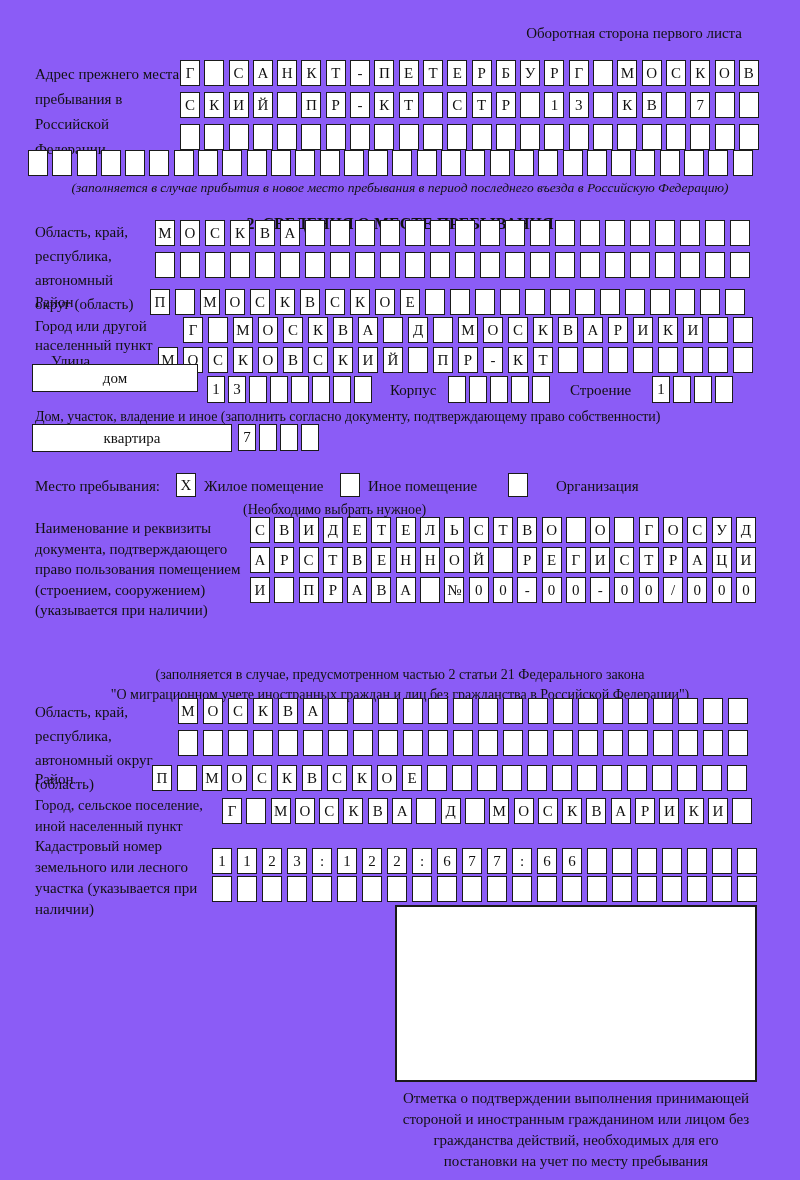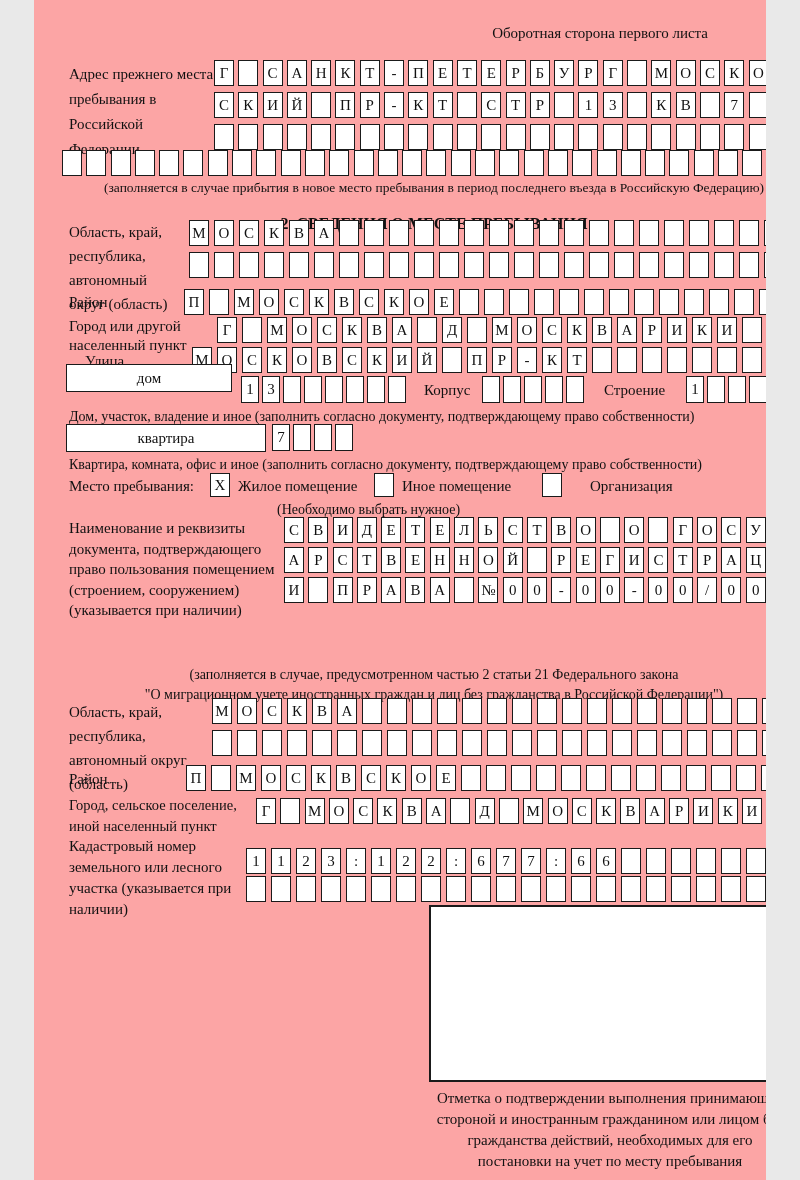--- a/index.html
+++ b/index.html
@@ -1,17 +1,17 @@
 <!DOCTYPE html>
 <html><head>
 <meta charset="utf-8">
 <style>
   html,body{margin:0;padding:0;background:#e9e9e9;}
   .page{
-    position:relative;width:732px;height:1180px;margin:0 auto;background:#fca5a5;
+    position:relative;width:800px;height:1180px;margin:0 auto;background:#8b5cf6;
     font-family:"Liberation Serif","DejaVu Serif",serif;color:#111;overflow:hidden;
   }
   .abs{position:absolute;}
   .lbl{font-size:15px;line-height:19px;}
   .small{font-size:13.5px;line-height:17px;}
   .center{left:0;width:800px;text-align:center;}
   .bold{font-weight:bold;margin-top:15px;}
   .cells{display:flex;gap:4.3px;}
   .cells.g5{gap:5px;}
   .cells.g3{gap:3px;}
@@ -142,21 +142,21 @@
       <div class="cell"></div>
       <div class="cell"></div>
       <div class="cell"></div>
       <div class="cell"></div>
       <div class="cell"></div>
       <div class="cell"></div>
       <div class="cell"></div>
       <div class="cell"></div>
       <div class="cell"></div>
     </div>
-  <div class="abs small center" style="top:179px;">(заполняется в случае прибытия в новое место пребывания в период последнего въезда в Российскую Федерацию)</div>
+  <div class="abs small center" style="top:179px;font-style:italic;">(заполняется в случае прибытия в новое место пребывания в период последнего въезда в Российскую Федерацию)</div>
 
   <div class="abs lbl bold center" style="top:199px;font-size:16px;">2. СВЕДЕНИЯ О МЕСТЕ ПРЕБЫВАНИЯ</div>
 
   <div class="abs lbl" style="top:220px;left:35px;width:115px;line-height:24px;">Область, край, республика, автономный округ (область)</div>
   <div class="abs cells g5" style="top:220px;left:155px;">
       <div class="cell">М</div>
       <div class="cell">О</div>
       <div class="cell">С</div>
       <div class="cell">К</div>
       <div class="cell">В</div>
@@ -318,21 +318,20 @@
     </div>
   <div class="abs small" style="top:408px;left:35px;font-size:14px;">Дом, участок, владение и иное (заполнить согласно документу, подтверждающему право собственности)</div>
 
   <div class="abs wbox" style="top:424px;left:32px;width:200px;">квартира</div>
   <div class="abs cells g3" style="top:424px;left:238px;">
       <div class="cell">7</div>
       <div class="cell"></div>
       <div class="cell"></div>
       <div class="cell"></div>
     </div>
-  <div class="abs small" style="top:456px;left:35px;font-size:14px;">Квартира, комната, офис и иное (заполнить согласно документу, подтверждающему право собственности)</div>
 
   <div class="abs lbl" style="top:477px;left:35px;">Место пребывания:</div>
   <div class="abs chk" style="top:473px;left:176px;">X</div>
   <div class="abs lbl" style="top:477px;left:204px;">Жилое помещение</div>
   <div class="abs chk" style="top:473px;left:340px;"></div>
   <div class="abs lbl" style="top:477px;left:368px;">Иное помещение</div>
   <div class="abs chk" style="top:473px;left:508px;"></div>
   <div class="abs lbl" style="top:477px;left:556px;">Организация</div>
   <div class="abs small" style="top:501px;left:243px;font-size:14px;">(Необходимо выбрать нужное)</div>
 

